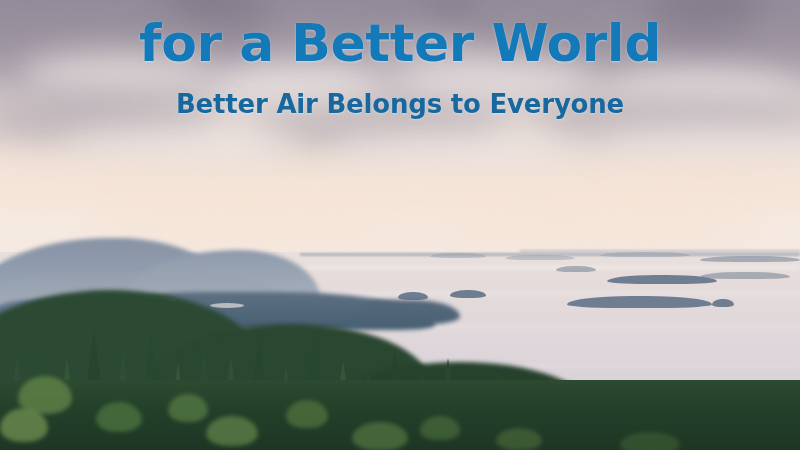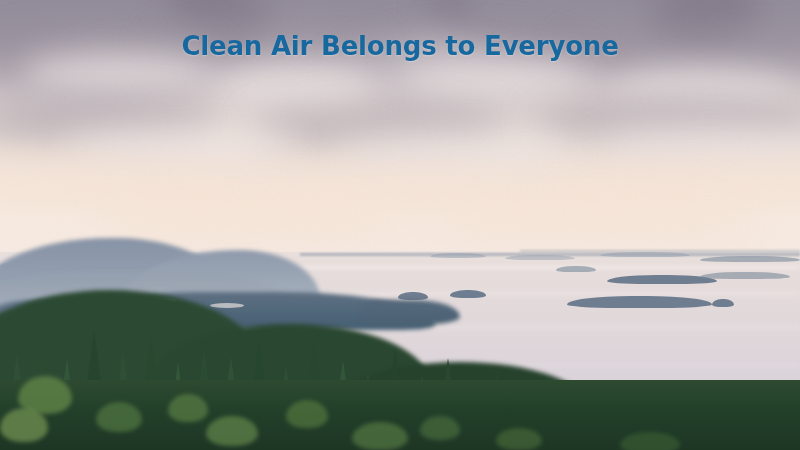--- a/index.html
+++ b/index.html
@@ -267,17 +267,18 @@
     <div class="blob" style="left:206px; bottom:4px;  width:52px; height:30px; background:#62854a; opacity:.72;"></div>
     <div class="blob" style="left:286px; bottom:22px; width:42px; height:28px; background:#55793f; opacity:.68;"></div>
     <div class="blob" style="left:352px; bottom:0px;  width:56px; height:28px; background:#5e8247; opacity:.6;"></div>
     <div class="blob" style="left:420px; bottom:10px; width:40px; height:24px; background:#4f7440; opacity:.6;"></div>
     <div class="blob" style="left:496px; bottom:0px;  width:46px; height:22px; background:#57793f; opacity:.5;"></div>
     <div class="blob" style="left:620px; bottom:-4px; width:60px; height:22px; background:#446a38; opacity:.5;"></div>
   </div>
 
   <div class="textwrap">
     <h1 class="title">
+      <span class="l2">for a Better World</span>
     </h1>
-    <p class="subtitle">Clean Air Belongs to Everyone</p>
+    <p class="subtitle">Better Air Belongs to Everyone</p>
   </div>
 
 </div>
 
 </body></html>

